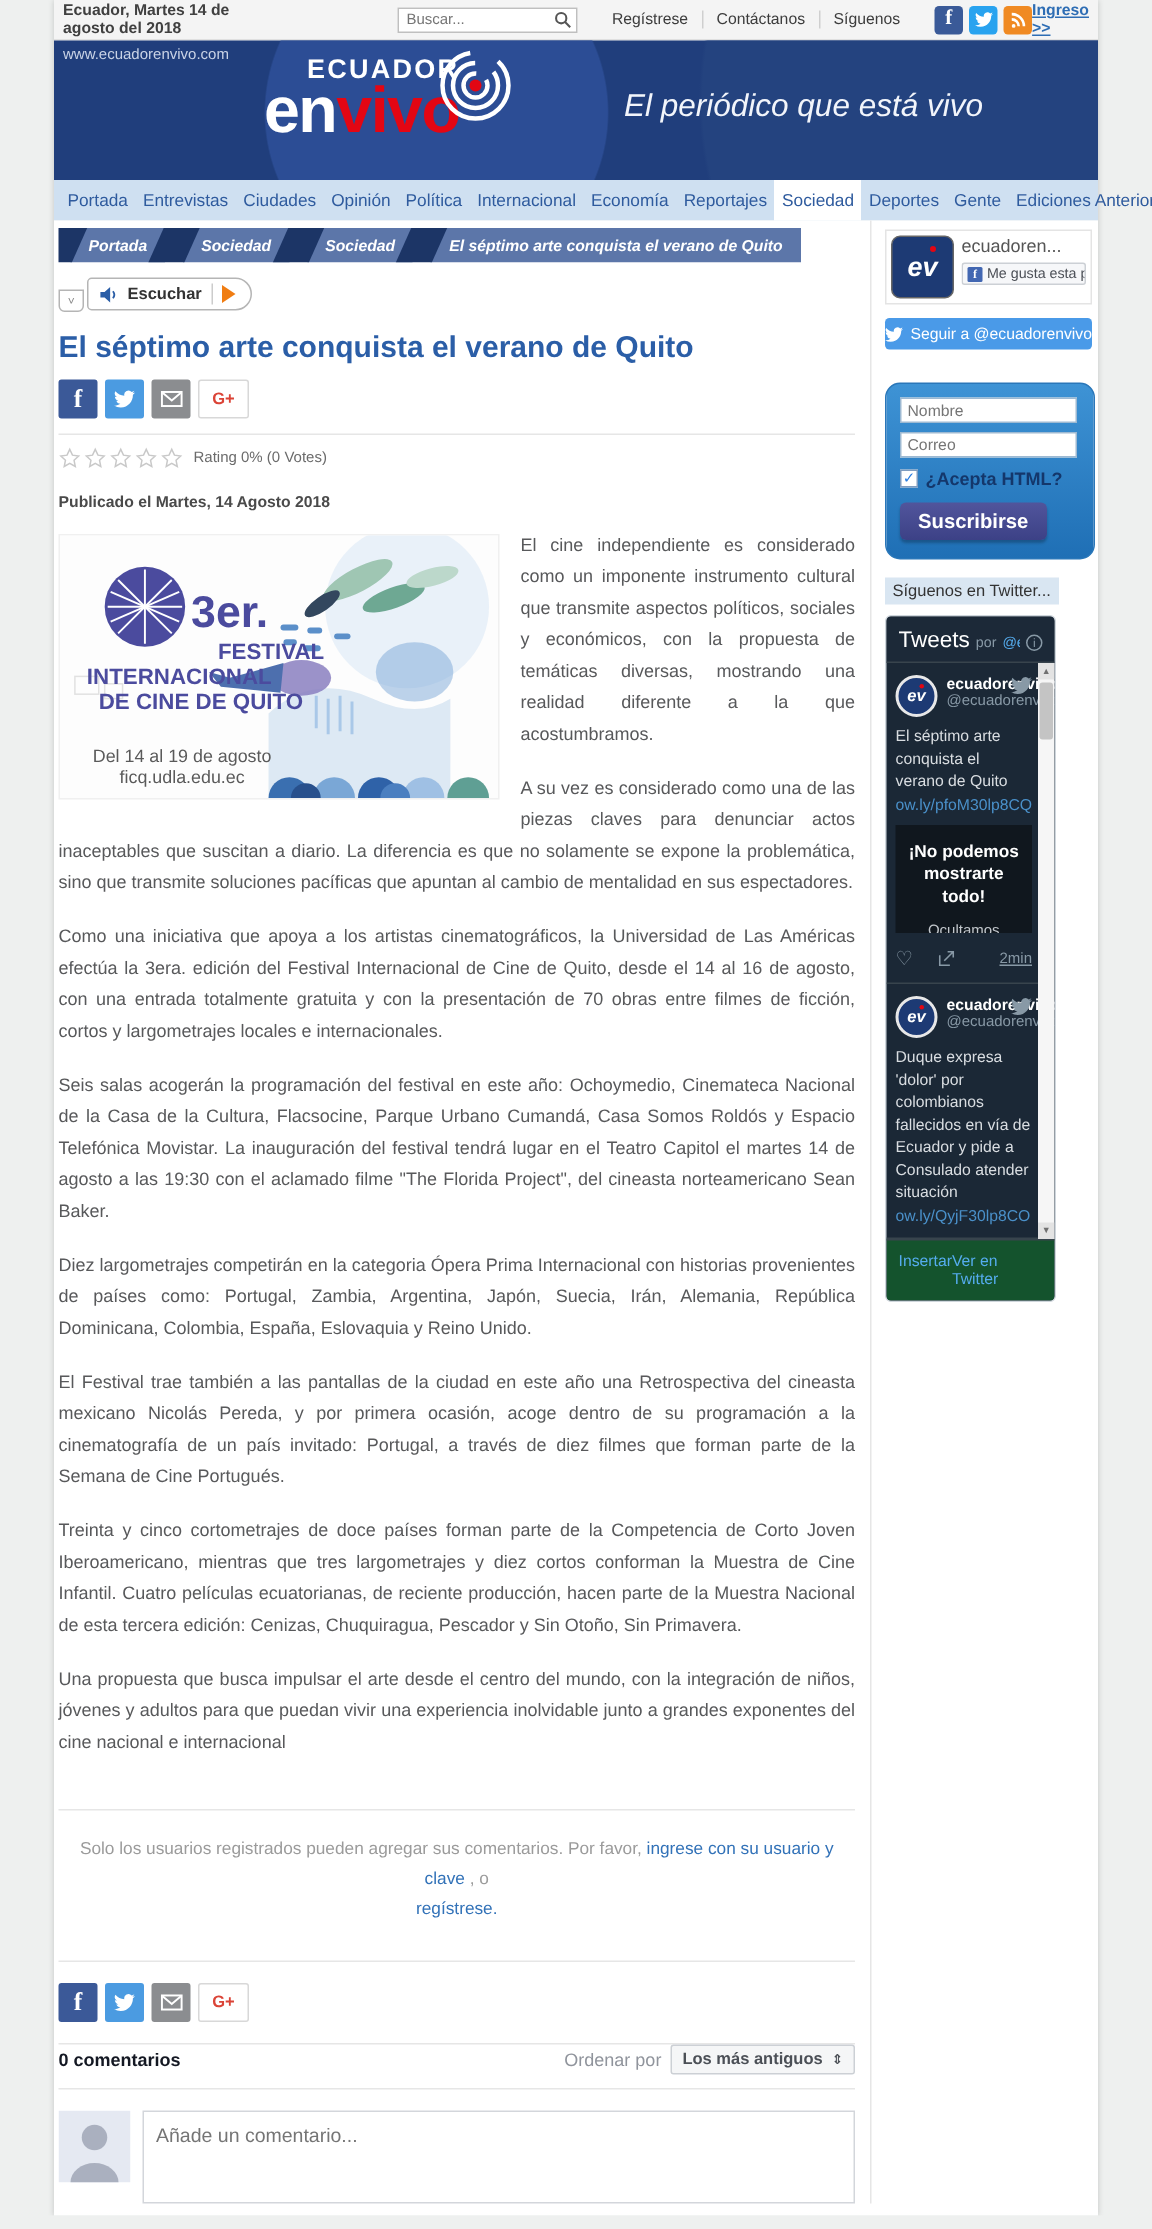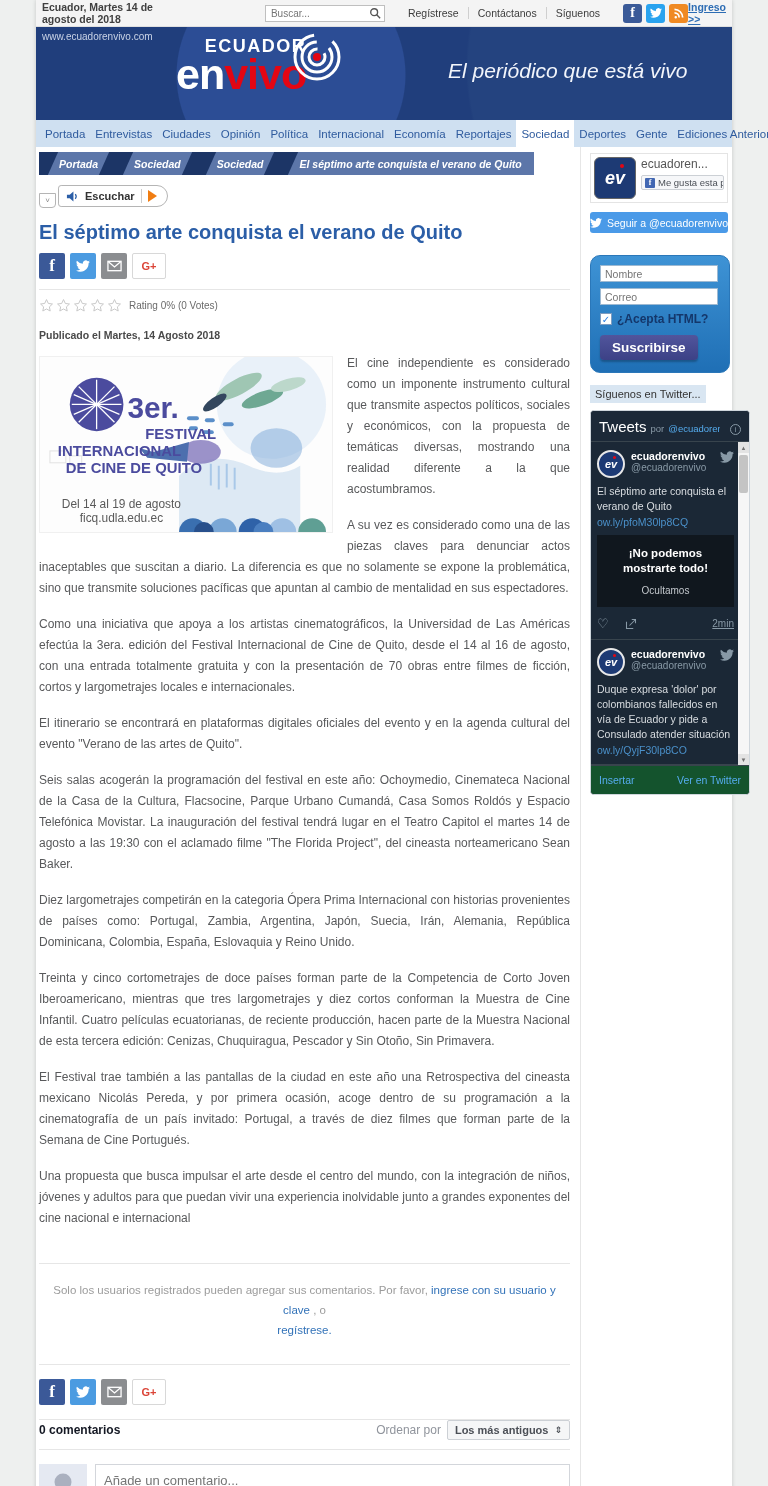--- a/index.html
+++ b/index.html
@@ -29,21 +29,21 @@
     background:radial-gradient(circle 115px at 255px 48px, #2c4d95 99%, transparent 100%),
                radial-gradient(circle 230px at 660px 40px, #24437f 99%, transparent 100%),
                #203e7c;}
   .siteurl{position:absolute;top:4px;left:6px;font-size:10px;color:#c9d3e6;}
   .logo{position:absolute;left:140px;top:10px;line-height:1;}
   .logo .word{font-size:18px;font-weight:bold;letter-spacing:1.5px;margin-left:17px;text-align:right;}
   .logo .big{font-size:43px;font-weight:bold;letter-spacing:-1px;margin-top:-2px;}
   .logo .big .en{color:#fff;}
   .logo .big .vivo{color:#e30613;}
   .logo .waves{position:absolute;top:-6px;left:112px;}
-  .tagline{position:absolute;left:412px;top:32px;font-size:21px;font-style:italic;color:#f2f5fb;}
+  .tagline{position:absolute;left:380px;top:32px;font-size:21px;font-style:italic;color:#f2f5fb;}
 
   
   .nav{height:27px;background:#cfe0f1;display:flex;align-items:stretch;padding-left:4px;}
   .nav a{display:flex;align-items:center;padding:0 5px;font-size:11.5px;color:#2f5b9e;white-space:nowrap;}
   .nav a.active{background:#fff;color:#2f5b9e;}
 
   
   .main{display:flex;background:#fff;padding-bottom:8px;}
   .content{flex:1;padding:0 10px 0 3px;min-width:0;}
   .sidebar{width:152px;border-left:1px solid #e6e6e6;padding:6px 2px 0 9px;}
@@ -110,21 +110,21 @@
   .newsbox{margin-top:22px;width:140px;border-radius:10px;padding:9px 9px 12px;background:linear-gradient(#3e93d5,#1f6fb5);border:1px solid #2a77b9;}
   .newsbox h4{margin:0 0 6px;font-size:13px;line-height:16px;color:#14376b;font-weight:bold;}
   .newsbox input{display:block;width:118px;height:17px;border:1px solid #9db9d2;margin-bottom:6px;font-size:10.5px;padding:1px 4px;color:#333;font-family:inherit;outline:none;}
   .accept{display:flex;align-items:center;gap:5px;margin:7px 0 9px;}
   .chk{width:12px;height:12px;background:#fff;border:1px solid #7e9cc0;display:flex;align-items:center;justify-content:center;color:#2a7de0;font-size:10px;font-weight:bold;cursor:pointer;}
   .accept label{font-size:12px;font-weight:bold;color:#14376b;cursor:pointer;}
   .subbtn{background:linear-gradient(#51559c,#3c4186);color:#fff;font-weight:bold;font-size:13.5px;border:0;border-radius:4px;padding:5px 12px;cursor:pointer;box-shadow:0 2px 2px rgba(0,0,0,.25);font-family:inherit;}
 
   .twlabel{margin-top:12px;width:116px;background:#d9e6f2;font-size:11px;color:#333;padding:3px 5px;}
 
-  .twwidget{margin-top:7px;width:160px;border:1px solid #cfd6dc;border-radius:4px;overflow:hidden;background:#1b2836;}
+  .twwidget{margin-top:7px;width:114px;border:1px solid #cfd6dc;border-radius:4px;overflow:hidden;background:#1b2836;}
   .twhead{background:#1c2938;padding:7px 8px 6px;display:flex;align-items:baseline;gap:4px;border-bottom:1px solid #38444d;}
   .twhead .t{color:#fff;font-size:15px;}
   .twhead .by{color:#8899a6;font-size:9.5px;}
   .twhead .h{color:#55acee;font-size:9.5px;white-space:nowrap;overflow:hidden;max-width:52px;}
   .twhead .info{margin-left:auto;flex:none;width:11px;height:11px;border:1px solid #8899a6;border-radius:50%;color:#8899a6;font-size:8px;display:flex;align-items:center;justify-content:center;cursor:pointer;}
   .twbody{position:relative;padding-right:11px;}
   .tweet{padding:8px 4px 8px 6px;border-bottom:1px solid #38444d;}
   .tweet:last-child{border-bottom:0;}
   .thead{display:flex;gap:6px;}
   .t-ava{width:28px;height:28px;border-radius:50%;background:#1d3a74;border:2px solid #e8e8e8;color:#fff;font-size:11px;font-weight:bold;font-style:italic;display:flex;align-items:center;justify-content:center;flex:none;position:relative;}
@@ -337,25 +337,24 @@
           <text x="88" y="62" font-size="30" font-weight="bold" fill="#4b4b9e" font-family="Liberation Sans, sans-serif">3er.</text>
           <text x="106" y="83" font-size="15" font-weight="bold" fill="#4b4b9e" font-family="Liberation Sans, sans-serif">FESTIVAL</text>
           <text x="18" y="100" font-size="15" font-weight="bold" fill="#4b4b9e" font-family="Liberation Sans, sans-serif">INTERNACIONAL</text>
           <text x="26" y="117" font-size="15" font-weight="bold" fill="#4b4b9e" font-family="Liberation Sans, sans-serif">DE CINE DE QUITO</text>
           <text x="22" y="153" font-size="12" fill="#5a5a5a" font-family="Liberation Sans, sans-serif">Del 14 al 19 de agosto</text>
           <text x="40" y="167" font-size="12" fill="#5a5a5a" font-family="Liberation Sans, sans-serif">ficq.udla.edu.ec</text>
         </svg>
         <p>El cine independiente es considerado como un imponente instrumento cultural que transmite aspectos políticos, sociales y económicos, con la propuesta de temáticas diversas, mostrando una realidad diferente a la que acostumbramos.</p>
         <p>A su vez es considerado como una de las piezas claves para denunciar actos inaceptables que suscitan a diario. La diferencia es que no solamente se expone la problemática, sino que transmite soluciones pacíficas que apuntan al cambio de mentalidad en sus espectadores.</p>
         <p>Como una iniciativa que apoya a los artistas cinematográficos, la Universidad de Las Américas efectúa la 3era. edición del Festival Internacional de Cine de Quito, desde el 14 al 16 de agosto, con una entrada totalmente gratuita y con la presentación de 70 obras entre filmes de ficción, cortos y largometrajes locales e internacionales.</p>
-        <p>El itinerario se encontrará en plataformas digitales oficiales del evento y en la agenda cultural del evento "Verano de las artes de Quito".</p>
         <p>Seis salas acogerán la programación del festival en este año: Ochoymedio, Cinemateca Nacional de la Casa de la Cultura, Flacsocine, Parque Urbano Cumandá, Casa Somos Roldós y Espacio Telefónica Movistar. La inauguración del festival tendrá lugar en el Teatro Capitol el martes 14 de agosto a las 19:30 con el aclamado filme "The Florida Project", del cineasta norteamericano Sean Baker.</p>
         <p>Diez largometrajes competirán en la categoria Ópera Prima Internacional con historias provenientes de países como: Portugal, Zambia, Argentina, Japón, Suecia, Irán, Alemania, República Dominicana, Colombia, España, Eslovaquia y Reino Unido.</p>
+        <p>El Festival trae también a las pantallas de la ciudad en este año una Retrospectiva del cineasta mexicano Nicolás Pereda, y por primera ocasión, acoge dentro de su programación a la cinematografía de un país invitado: Portugal, a través de diez filmes que forman parte de la Semana de Cine Portugués.</p>
         <p>Treinta y cinco cortometrajes de doce países forman parte de la Competencia de Corto Joven Iberoamericano, mientras que tres largometrajes y diez cortos conforman la Muestra de Cine Infantil. Cuatro películas ecuatorianas, de reciente producción, hacen parte de la Muestra Nacional de esta tercera edición: Cenizas, Chuquiragua, Pescador y Sin Otoño, Sin Primavera.</p>
-        <p>El Festival trae también a las pantallas de la ciudad en este año una Retrospectiva del cineasta mexicano Nicolás Pereda, y por primera ocasión, acoge dentro de su programación a la cinematografía de un país invitado: Portugal, a través de diez filmes que forman parte de la Semana de Cine Portugués.</p>
         <p>Una propuesta que busca impulsar el arte desde el centro del mundo, con la integración de niños, jóvenes y adultos para que puedan vivir una experiencia inolvidable junto a grandes exponentes del cine nacional e internacional</p>
       </div>
 
       <div class="notice">
         <span>Solo los usuarios registrados pueden agregar sus comentarios. Por favor, </span><a>ingrese con su usuario y clave</a><span> , o </span><br>
         <a>regístrese.</a>
       </div>
 
       <div class="share-row share2">
         <span class="sbtn fb">f</span>

